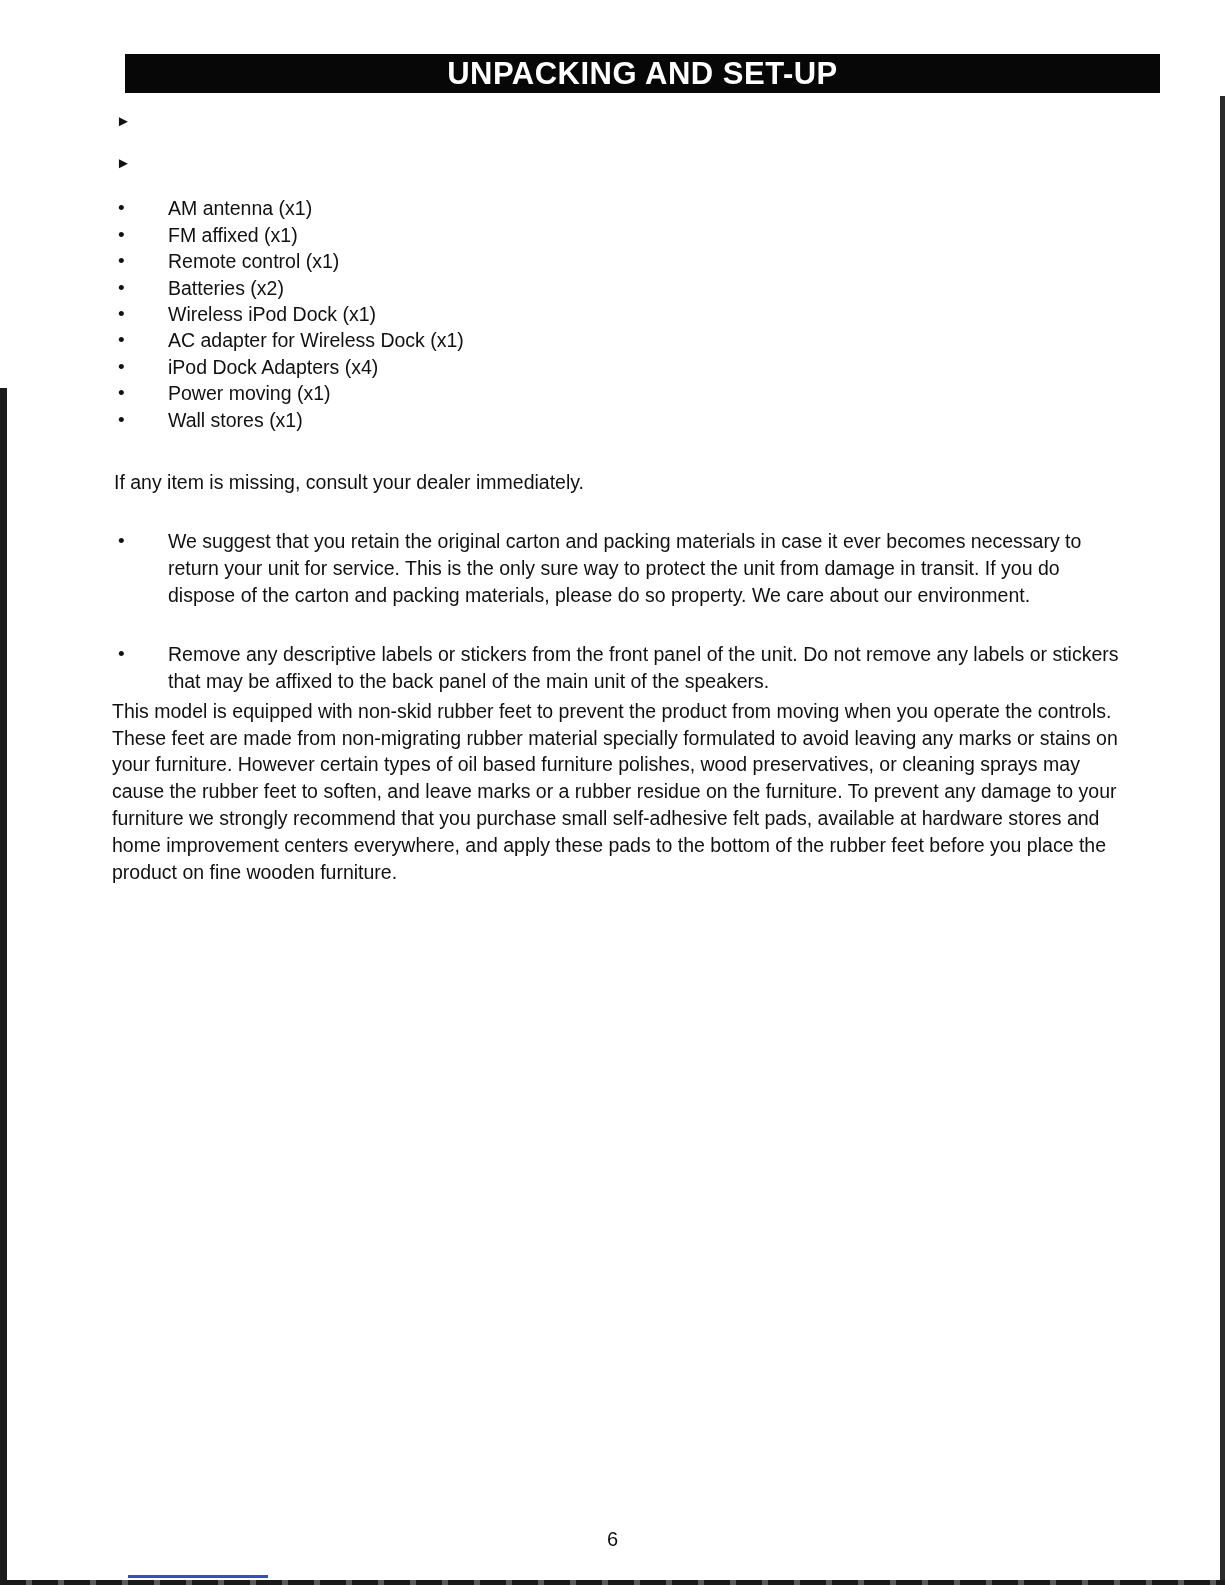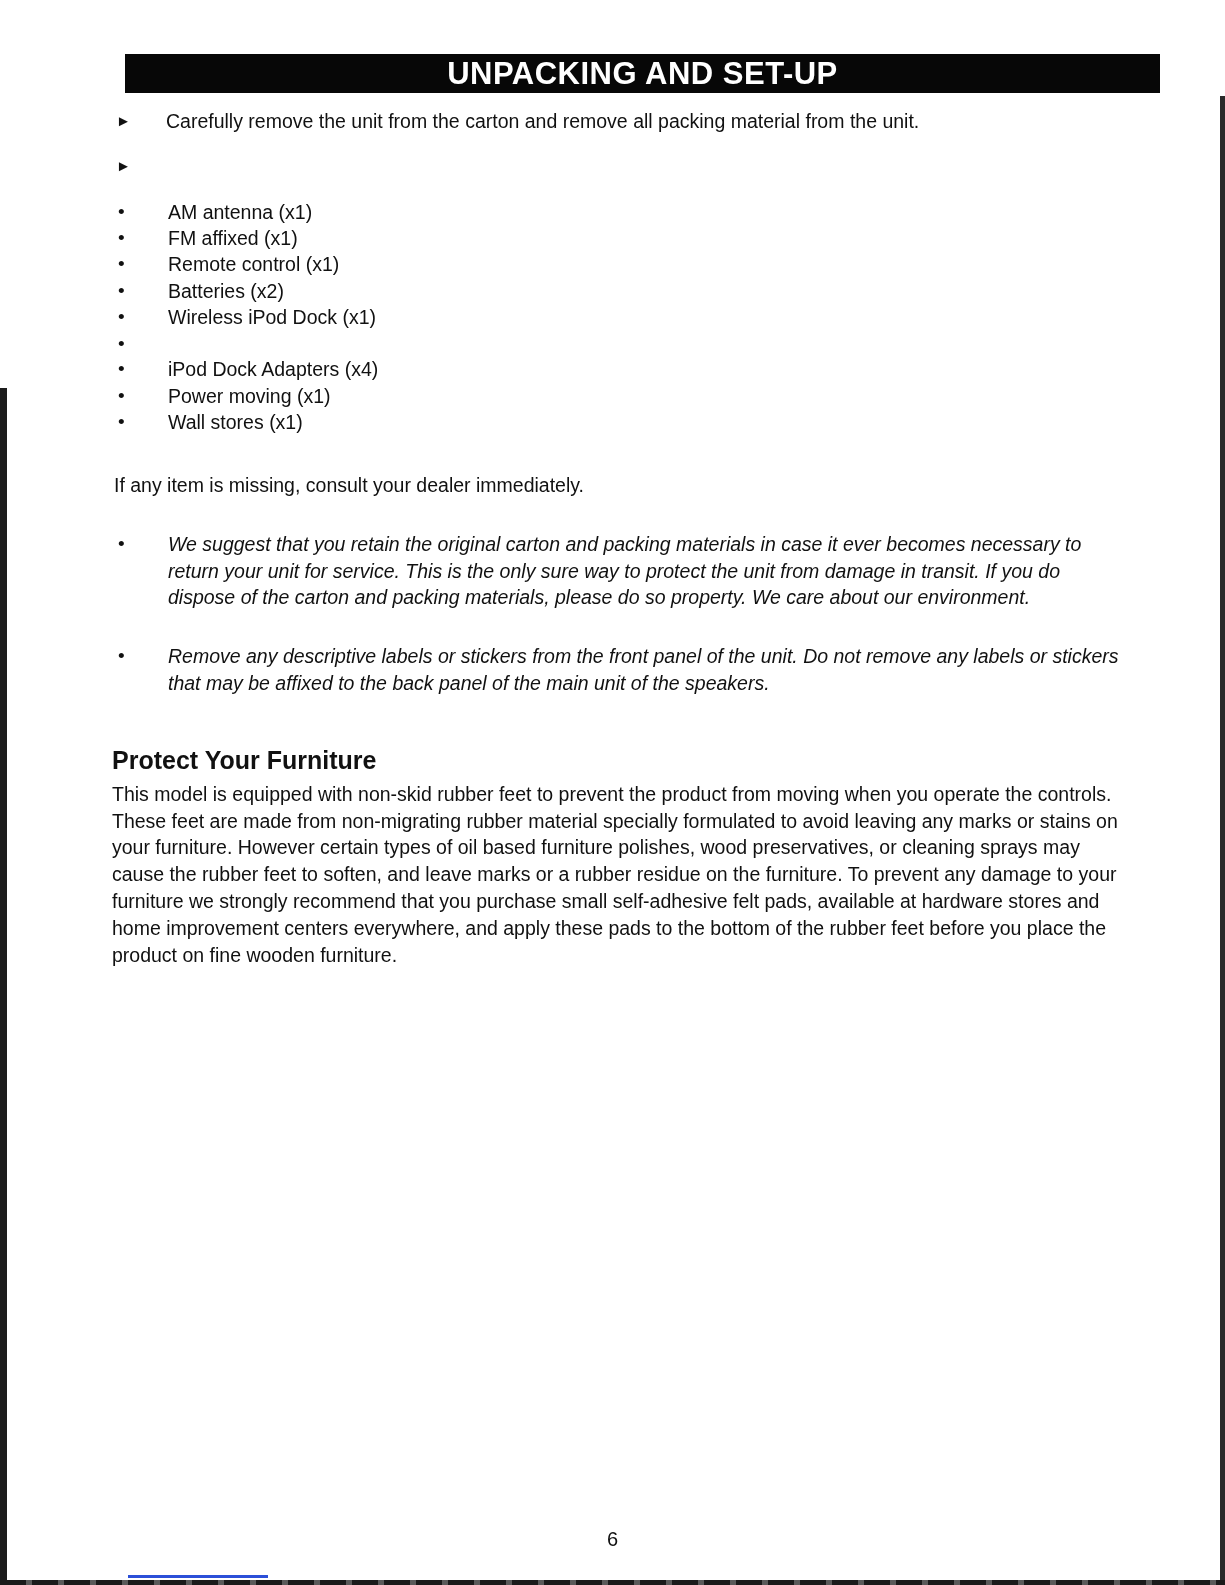--- a/index.html
+++ b/index.html
@@ -78,21 +78,20 @@
     margin-top: 32px;
   }
   .note-row .marker {
     width: 50px;
     flex: 0 0 50px;
     font-size: 19px;
     padding-left: 8px;
   }
   .note-row .note-text {
     flex: 1;
-    font-style: italic;
   }
   .section-heading {
     margin-top: 46px;
     font-size: 25px;
     font-weight: bold;
     padding-left: 2px;
   }
   .section-body {
     margin-top: 3px;
     padding-left: 2px;
@@ -145,21 +144,20 @@
 <div class="page">
 
   <div class="title-bar">
     <span>UNPACKING AND SET-UP</span>
   </div>
 
   <div class="content body-text" style="top: 108px; position: absolute;">
 
     <div class="arrow-row" style="margin-top: 0;">
       <span class="marker">►</span>
-      <span>Carefully remove the unit from the carton and remove all packing material from the unit.</span>
     </div>
 
     <div class="arrow-row" style="margin-top: 18px;">
       <span class="marker">►</span>
     </div>
 
     <div class="bullet-list">
       <div class="bullet-row">
         <span class="marker">•</span>
         <span>AM antenna (x1)</span>
@@ -175,20 +173,21 @@
       <div class="bullet-row">
         <span class="marker">•</span>
         <span>Batteries (x2)</span>
       </div>
       <div class="bullet-row">
         <span class="marker">•</span>
         <span>Wireless iPod Dock (x1)</span>
       </div>
       <div class="bullet-row">
         <span class="marker">•</span>
+        <span>AC adapter for Wireless Dock (x1)</span>
       </div>
       <div class="bullet-row">
         <span class="marker">•</span>
         <span>iPod Dock Adapters (x4)</span>
       </div>
       <div class="bullet-row">
         <span class="marker">•</span>
         <span>Power moving (x1)</span>
       </div>
       <div class="bullet-row">
@@ -202,21 +201,20 @@
     <div class="note-row">
       <span class="marker">•</span>
       <span class="note-text">We suggest that you retain the original carton and packing materials in case it ever becomes necessary to return your unit for service. This is the only sure way to protect the unit from damage in transit. If you do dispose of the carton and packing materials, please do so property. We care about our environment.</span>
     </div>
 
     <div class="note-row">
       <span class="marker">•</span>
       <span class="note-text">Remove any descriptive labels or stickers from the front panel of the unit. Do not remove any labels or stickers that may be affixed to the back panel of the main unit of the speakers.</span>
     </div>
 
-    <div class="section-heading">Protect Your Furniture</div>
 
     <div class="section-body">This model is equipped with non-skid rubber feet to prevent the product from moving when you operate the controls. These feet are made from non-migrating rubber material specially formulated to avoid leaving any marks or stains on your furniture. However certain types of oil based furniture polishes, wood preservatives, or cleaning sprays may cause the rubber feet to soften, and leave marks or a rubber residue on the furniture. To prevent any damage to your furniture we strongly recommend that you purchase small self-adhesive felt pads, available at hardware stores and home improvement centers everywhere, and apply these pads to the bottom of the rubber feet before you place the product on fine wooden furniture.</div>
 
   </div>
 
   <div class="page-number">6</div>
 
   <div class="edge-left"></div>
   <div class="edge-right"></div>
   <div class="edge-bottom"></div>

